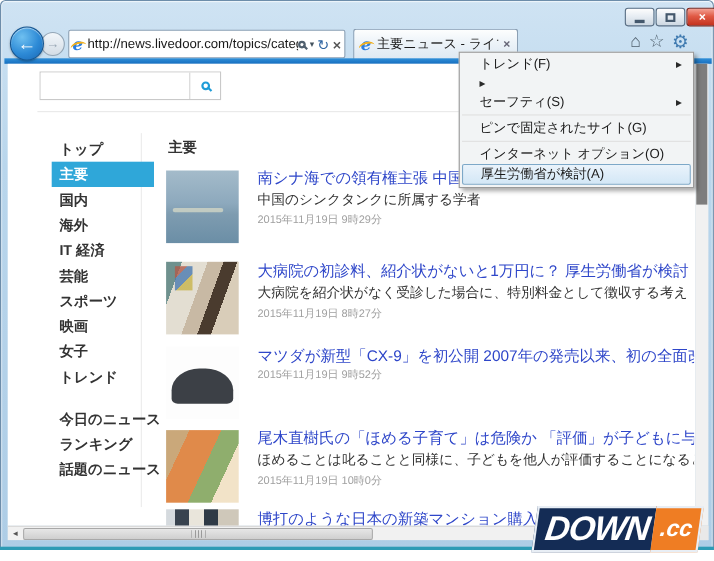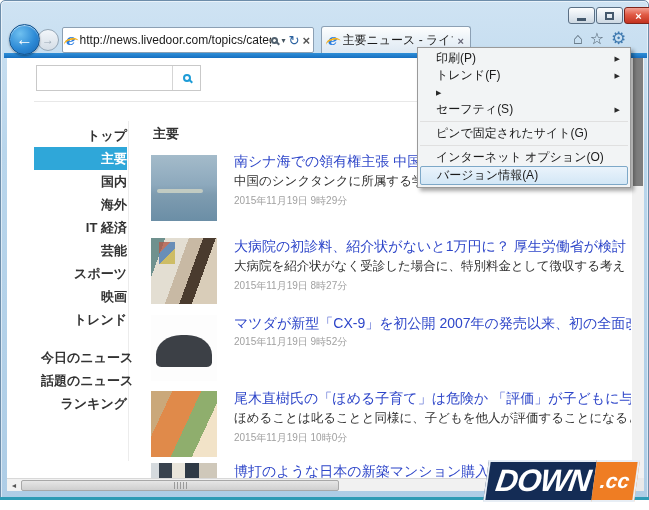--- a/index.html
+++ b/index.html
@@ -70,21 +70,21 @@
     display:flex; background:#fff; }
   .search-box input { flex:1; border:none; outline:none; font-size:12px; padding:0 5px; min-width:0; }
   .search-btn { width:28px; border-left:1px solid #d5d5d5; display:flex; align-items:center; justify-content:center; background:#fff; }
   .mag-blue { width:8px; height:8px; border:2px solid #1e9cd7; border-radius:50%; position:relative; }
   .mag-blue::after { content:""; position:absolute; width:5px; height:2px; background:#1e9cd7;
     transform:rotate(45deg); right:-4px; bottom:-2px; }
 
   .top-rule { left:27px; top:43px; width:588px; height:1px; background:#e8e8e8; }
   .side-rule { left:121px; top:63px; width:1px; height:340px; background:#ececec; }
 
-  .sidebar { left:27px; top:66px; width:93px;text-align:right; }
+  .sidebar { left:40px; top:66px; width:93px; }
   .side-item { height:23px; line-height:23px; padding-left:7px; font-size:13px; font-weight:bold;
     color:#333; white-space:nowrap; cursor:pointer; }
   .side-item.sel { background:#2fa7d9; color:#fff; }
   .side-gap { height:15px; }
 
   .content-heading { left:146px; top:67px; font-size:13px; font-weight:bold; color:#333; }
 
   .article { position:absolute; left:144px; width:480px; }
   .thumb { position:absolute; width:66px; height:66px; overflow:hidden; }
   .art-text { position:absolute; left:83px; top:0; width:397px; }
@@ -199,25 +199,26 @@
 
     <div class="abs sidebar">
       <div class="side-item">トップ</div>
       <div class="side-item sel">主要</div>
       <div class="side-item">国内</div>
       <div class="side-item">海外</div>
       <div class="side-item">IT 経済</div>
       <div class="side-item">芸能</div>
       <div class="side-item">スポーツ</div>
       <div class="side-item">映画</div>
+      <div class="side-item">女子</div>
       <div class="side-item">トレンド</div>
       <div class="side-gap"></div>
       <div class="side-item">今日のニュース</div>
+      <div class="side-item">ランキング</div>
       <div class="side-item">話題のニュース</div>
-      <div class="side-item">ランキング</div>
     </div>
 
     <div class="abs content-heading">主要</div>
 
     <div class="article" style="top:93px;">
       <div class="thumb thumb-1" style="top:4px;"></div>
       <div class="art-text">
         <div class="art-title">南シナ海での領有権主張 中国の</div>
         <div class="art-summary">中国のシンクタンクに所属する学者</div>
         <div class="art-date">2015年11月19日 9時29分</div>
@@ -268,43 +269,39 @@
       <span class="grip"></span>
     </div>
   </div>
   <div class="abs scroll-corner"></div>
 
 </div>
 <div class="abs bottom-edge"></div>
 
 <div class="abs menu">
   <div class="menu-item">
-    <span class="mi-label">印刷(P)</span>
-    <span class="mi-arrow">▶</span>
-  </div>
-  <div class="menu-item">
     <span class="mi-label">トレンド(F)</span>
     <span class="mi-arrow">▶</span>
   </div>
   <div class="menu-item">
     <span class="mi-arrow">▶</span>
   </div>
   <div class="menu-item">
     <span class="mi-label">セーフティ(S)</span>
     <span class="mi-arrow">▶</span>
   </div>
   <div class="menu-sep"></div>
   <div class="menu-item">
     <span class="mi-label">ピンで固定されたサイト(G)</span>
   </div>
   <div class="menu-sep"></div>
   <div class="menu-item">
     <span class="mi-label">インターネット オプション(O)</span>
   </div>
   <div class="menu-item hl">
-    <span class="mi-label">バージョン情報(A)</span>
+    <span class="mi-label">厚生労働省が検討(A)</span>
   </div>
 </div>
 
 <div class="abs watermark">
   <span class="wm-main">DOWN</span>
   <span class="wm-suffix">.cc</span>
 </div>
 
 </body></html>

